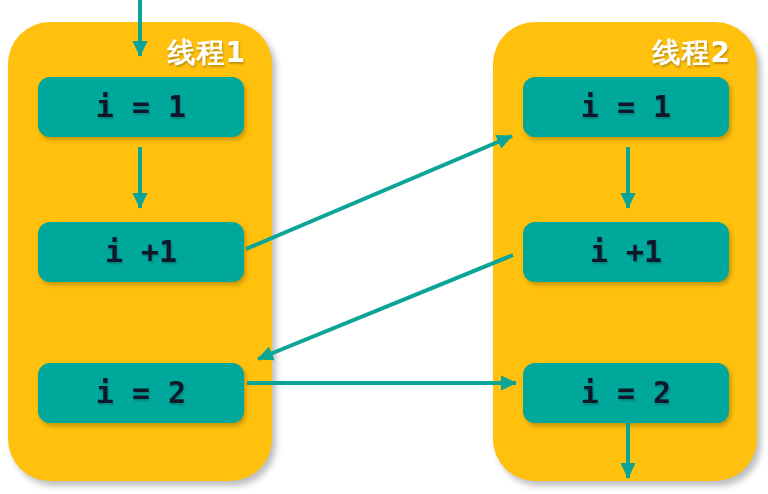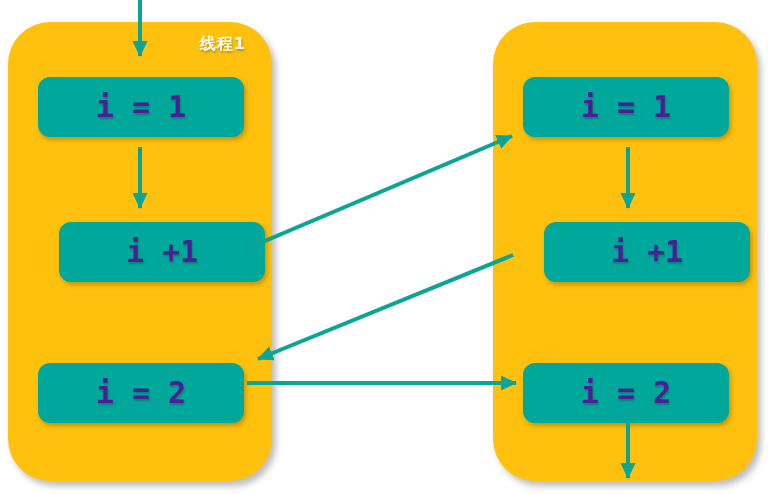--- a/index.html
+++ b/index.html
@@ -24,45 +24,45 @@
     border-radius: 42px;
     box-shadow: 4px 5px 6px rgba(110, 110, 110, 0.45);
   }
   .thread.t1 { left: 8px; }
   .thread.t2 { left: 493px; }
   .thread-label {
     position: absolute;
     top: 12px;
     right: 26px;
     color: #ffffff;
-    font-size: 16px;
+    font-size: 28px;
     font-weight: bold;
     letter-spacing: 1px;
     text-shadow: 1px 2px 2px rgba(0, 0, 0, 0.25);
     white-space: nowrap;
   }
   .node {
     position: absolute;
     left: 30px;
     width: 206px;
     height: 60px;
     background: #00A79B;
     border-radius: 12px;
     box-shadow: 2px 3px 4px rgba(90, 70, 0, 0.35);
-    color: #4c1d95;
+    color: #0f172a;
     font-family: "DejaVu Sans Mono", "Liberation Mono", monospace;
     font-size: 30px;
     font-weight: 600;
     line-height: 60px;
     text-align: center;
     text-shadow: 1px 2px 2px rgba(0, 0, 0, 0.2);
     white-space: pre;
   }
   .node.row-0 { top: 55px; }
-  .node.row-1 { top: 200px; margin-left: 21px; }
+  .node.row-1 { top: 200px; }
   .node.row-2 { top: 341px; }
   svg.arrow-layer {
     position: absolute;
     left: 0;
     top: 0;
     width: 768px;
     height: 494px;
     pointer-events: none;
   }
 </style>
@@ -72,20 +72,21 @@
 <div class="stage">
 
   <div class="thread t1">
     <div class="thread-label">线程1</div>
     <div class="node row-0">i = 1</div>
     <div class="node row-1">i +1</div>
     <div class="node row-2">i = 2</div>
   </div>
 
   <div class="thread t2">
+    <div class="thread-label">线程2</div>
     <div class="node row-0">i = 1</div>
     <div class="node row-1">i +1</div>
     <div class="node row-2">i = 2</div>
   </div>
 
   <svg class="arrow-layer" viewBox="0 0 768 494" xmlns="http://www.w3.org/2000/svg">
     <defs>
       <marker id="arrowhead" markerUnits="userSpaceOnUse" markerWidth="18" markerHeight="16" refX="15" refY="8" orient="auto">
         <polygon points="0,0.5 16,8 0,15.5" fill="#0CA496"></polygon>
       </marker>

